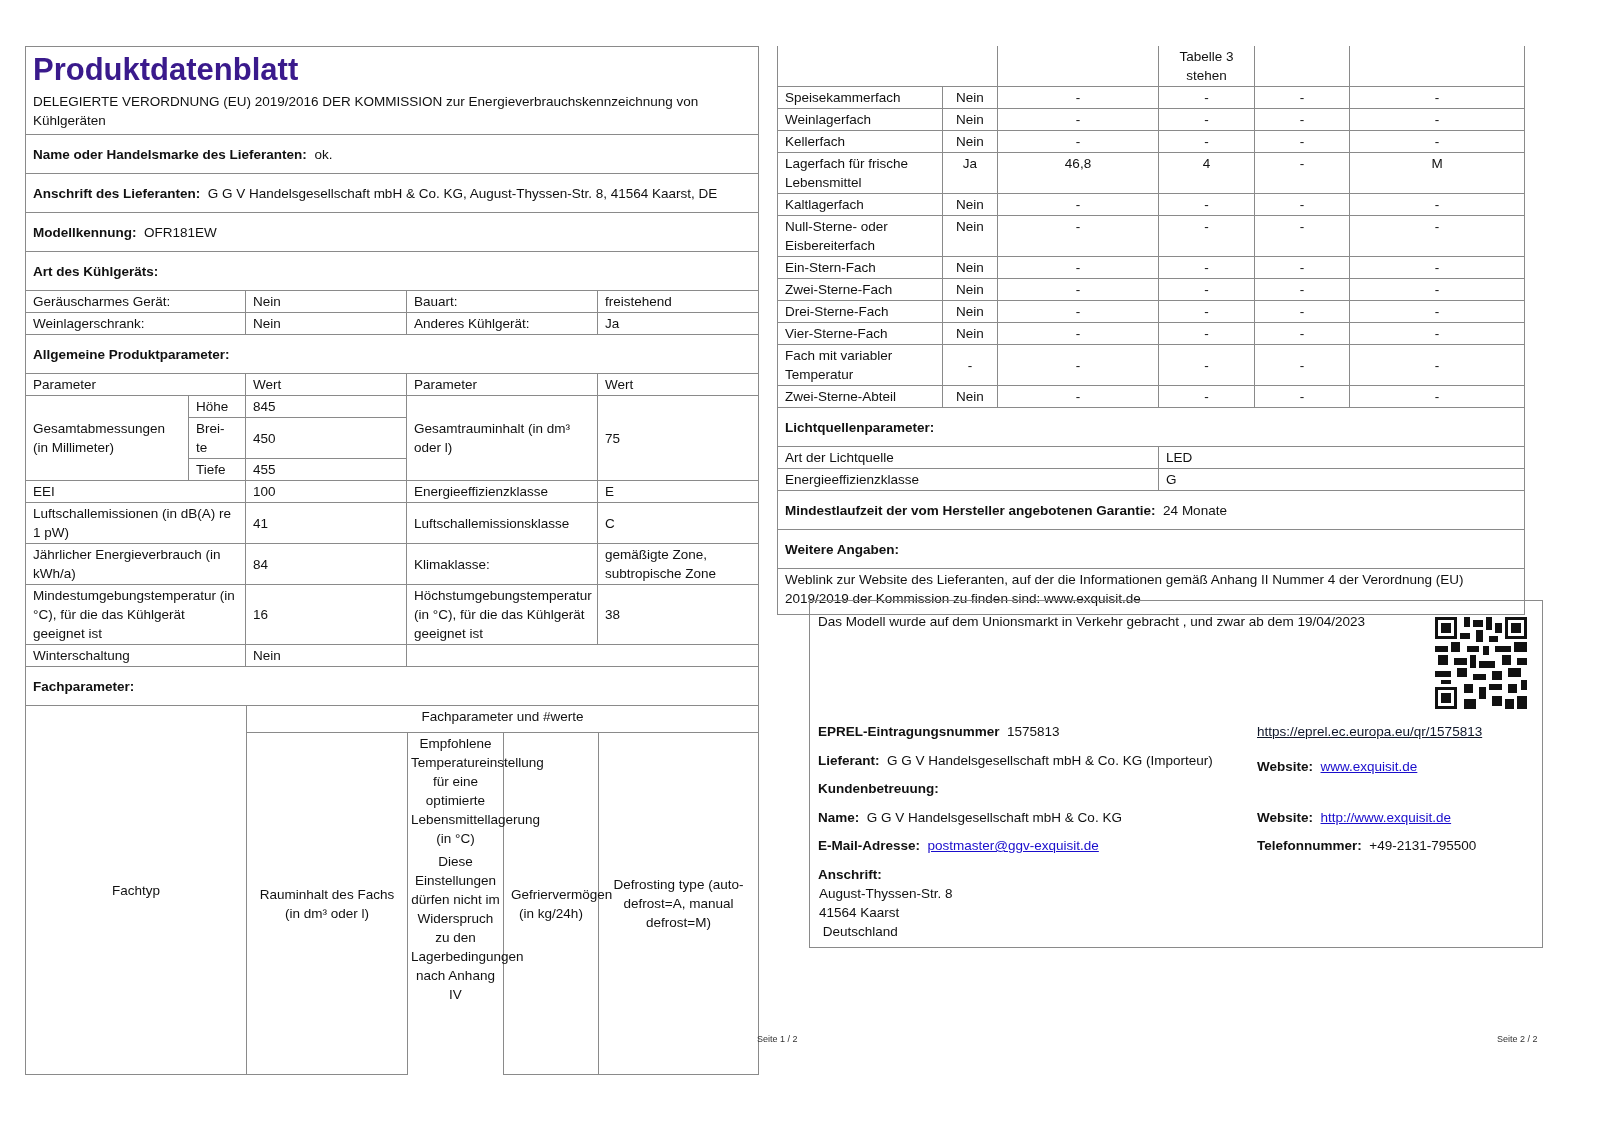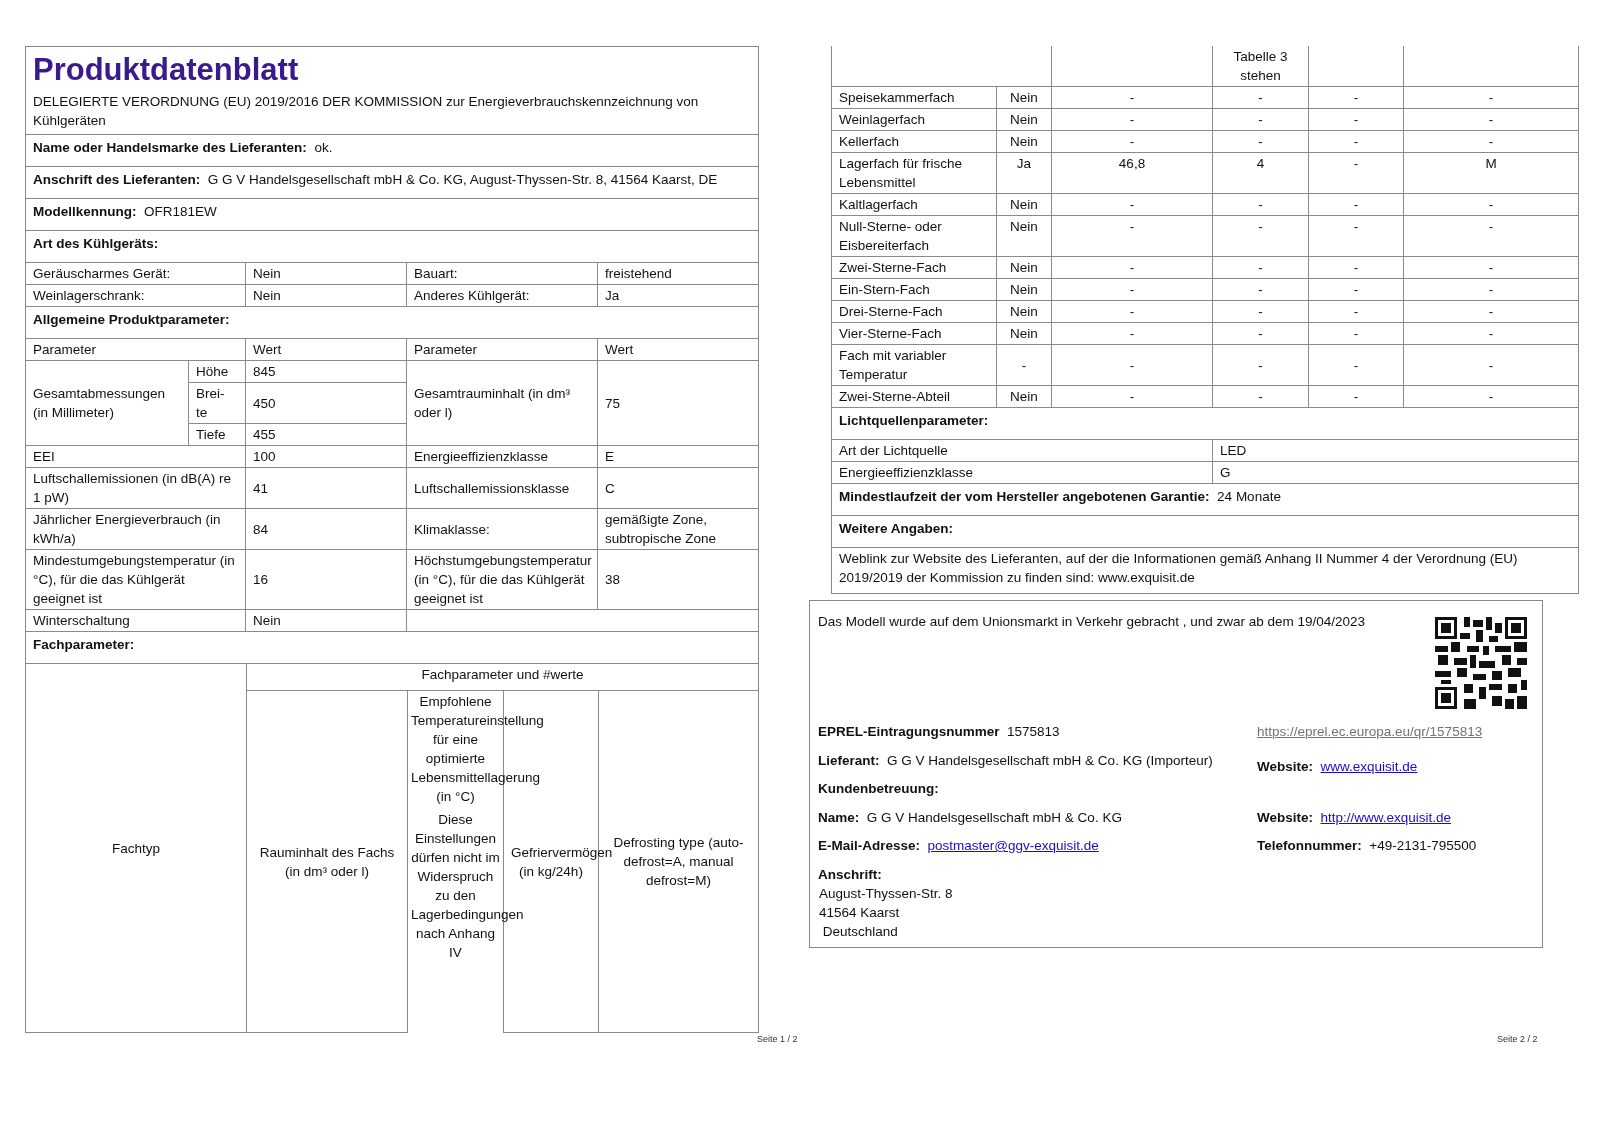--- a/index.html
+++ b/index.html
@@ -1,27 +1,27 @@
 <!DOCTYPE html>
 <html><head>
 <meta charset="utf-8">
 <style>
   html, body { margin:0; padding:0; background:#ffffff; }
   body { width:1600px; height:1131px; position:relative; font-family:"Liberation Sans", sans-serif; color:#111; font-size:13.5px; overflow:hidden; }
   .page { position:absolute; top:0; }
   .p1 { left:25px; top:46px; width:734px; }
-  .p2 { left:831px; top:46px; width:748px; }
+  .p2 { left:777px; top:46px; width:748px; }
   table { border-collapse:collapse; width:100%; table-layout:fixed; }
   td { border:1px solid #8a8a8a; padding:1px 7px; vertical-align:top; line-height:19px; }
   .nob-top td { border-top:none; }
   .bold { font-weight:bold; }
   .title { font-size:31px; font-weight:bold; color:#3a1a8c; padding:4px 7px 2px; line-height:38px; }
   .c { text-align:center; }
   .mid { vertical-align:middle; }
-  .sec td { height:27px; vertical-align:top; padding-top:3px; }
+  .sec td { height:27px; vertical-align:top; padding-top:10px; }
   .footer { position:absolute; font-size:9px; color:#333; }
   .box2 { position:absolute; left:809px; top:600px; width:732px; height:346px; border:1px solid #8a8a8a; }
   .box2 .row { position:absolute; left:8px; font-size:13.5px; }
   .box2 .right { position:absolute; left:447px; font-size:13.5px; }
   a, .link { color:#1a0dcc; text-decoration:underline; }
   .qr { position:absolute; left:625px; top:16px; width:92px; height:92px; }
 </style>
 </head>
 <body>
 
@@ -220,29 +220,29 @@
         </tr>
     <tr data-name="compartment-row">
           <td data-name="compartment-type">Null-Sterne- oder Eisbereiterfach</td>
           <td class="c" data-name="compartment-present">Nein</td>
           <td class="c" data-name="compartment-volume">-</td>
           <td class="c" data-name="compartment-temp">-</td>
           <td class="c" data-name="compartment-freeze">-</td>
           <td class="c" data-name="compartment-defrost">-</td>
         </tr>
     <tr data-name="compartment-row">
+          <td data-name="compartment-type">Ein-Stern-Fach</td>
+          <td class="c" data-name="compartment-present">Nein</td>
+          <td class="c" data-name="compartment-volume">-</td>
+          <td class="c" data-name="compartment-temp">-</td>
+          <td class="c" data-name="compartment-freeze">-</td>
+          <td class="c" data-name="compartment-defrost">-</td>
+        </tr>
+    <tr data-name="compartment-row">
           <td data-name="compartment-type">Zwei-Sterne-Fach</td>
-          <td class="c" data-name="compartment-present">Nein</td>
-          <td class="c" data-name="compartment-volume">-</td>
-          <td class="c" data-name="compartment-temp">-</td>
-          <td class="c" data-name="compartment-freeze">-</td>
-          <td class="c" data-name="compartment-defrost">-</td>
-        </tr>
-    <tr data-name="compartment-row">
-          <td data-name="compartment-type">Ein-Stern-Fach</td>
           <td class="c" data-name="compartment-present">Nein</td>
           <td class="c" data-name="compartment-volume">-</td>
           <td class="c" data-name="compartment-temp">-</td>
           <td class="c" data-name="compartment-freeze">-</td>
           <td class="c" data-name="compartment-defrost">-</td>
         </tr>
     <tr data-name="compartment-row">
           <td data-name="compartment-type">Drei-Sterne-Fach</td>
           <td class="c" data-name="compartment-present">Nein</td>
           <td class="c" data-name="compartment-volume">-</td>
@@ -366,13 +366,13 @@
   <div class="right" style="top:209px;" data-name="support-website-row"><span class="bold" data-name="support-website-label">Website:</span>&nbsp; <span class="link" data-name="support-website-link">http://www.exquisit.de</span></div>
   <div class="row" style="top:237px;" data-name="email-row"><span class="bold" data-name="email-label">E-Mail-Adresse:</span>&nbsp; <span class="link" data-name="email-link">postmaster@ggv-exquisit.de</span></div>
   <div class="right" style="top:237px;" data-name="phone-row"><span class="bold" data-name="phone-label">Telefonnummer:</span>&nbsp; <span data-name="phone-value">+49-2131-795500</span></div>
   <div class="row bold" style="top:266px;" data-name="address-heading">Anschrift:</div>
   <div class="row" style="top:285px; left:9px;" data-name="address-line-1">August-Thyssen-Str. 8</div>
   <div class="row" style="top:304px; left:9px;" data-name="address-line-2">41564 Kaarst</div>
   <div class="row" style="top:323px; left:9px; white-space:pre;" data-name="address-line-3"> Deutschland</div>
 </div>
 <div class="footer" style="left:1497px; top:1034px;" data-name="page-2-footer">Seite 2 / 2</div>
 
-<style>[data-name="eprel-link"]{color:#737373;text-decoration:underline;}</style>
+<style>[data-name="eprel-link"]{color:#0f172a;text-decoration:underline;}</style>
 
 </body></html>

